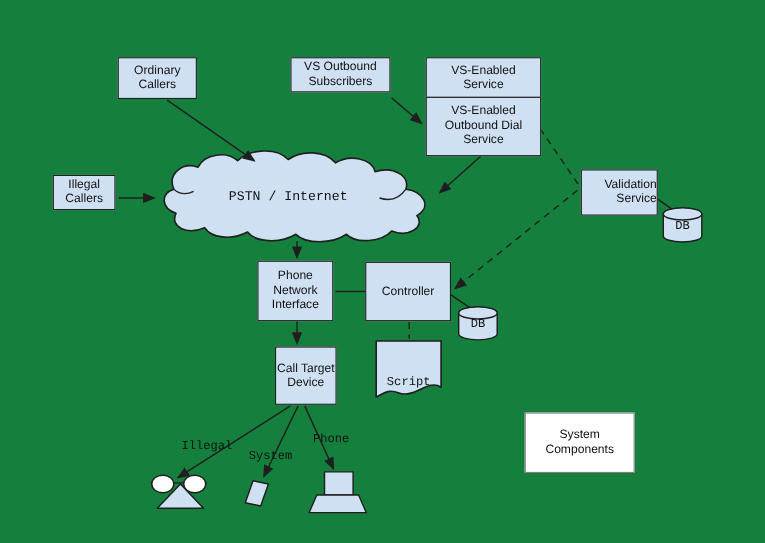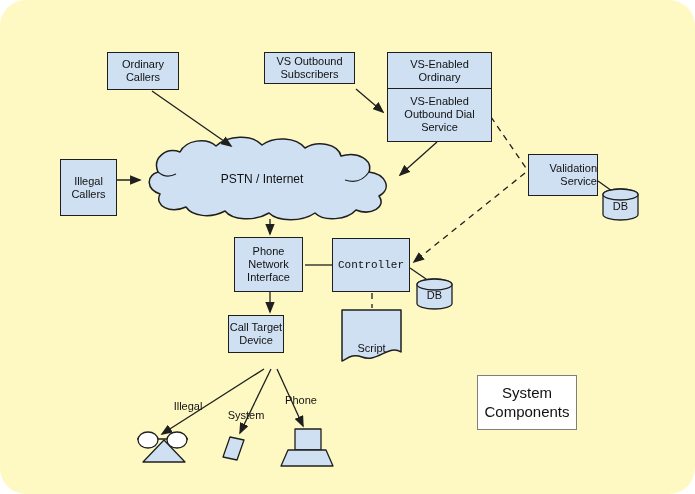--- a/index.html
+++ b/index.html
@@ -3,42 +3,42 @@
 <meta charset="utf-8">
 <style>
   :root{
     --node-fill:#cfe0f2;
     --line-color:#1f1f1f;
     --legend-border:#7f7f7f;
     --text-color:#111111;
   }
   html,body{margin:0;padding:0;background:#ffffff;}
   .canvas{
-    position:relative;width:695px;height:494px;background:#fef9c3;
+    position:relative;width:695px;height:494px;background:#15803d;
     font-family:"Liberation Sans", sans-serif;color:var(--text-color);
     overflow:hidden;
-    border-radius:26px;
   }
   .layer{position:absolute;left:0;top:0;}
   .node{
     position:absolute;box-sizing:border-box;
     background:var(--node-fill);
     border:1.5px solid var(--line-color);
     display:flex;align-items:center;justify-content:center;
     text-align:center;font-size:11px;line-height:1.18;
   }
   .legend-box{
     position:absolute;box-sizing:border-box;background:#ffffff;
     border:1.2px solid var(--legend-border);
     display:flex;align-items:center;justify-content:center;
-    text-align:center;font-size:15px;line-height:1.25;
+    text-align:center;font-size:11px;line-height:1.25;
   }
   .flabel{
     position:absolute;text-align:center;font-size:11px;line-height:1.1;
     white-space:nowrap;
+    font-family:Liberation Mono, monospace;
   }
   svg .ln{stroke:var(--line-color);stroke-width:1.3;fill:none;}
   svg .dashed{stroke-dasharray:6 5;}
   svg .shape{fill:var(--node-fill);stroke:var(--line-color);stroke-width:1.5;stroke-linejoin:round;}
   svg .shape-thin{fill:var(--node-fill);stroke:var(--line-color);stroke-width:1.3;stroke-linejoin:round;}
   svg .white-shape{fill:#ffffff;stroke:var(--line-color);stroke-width:1.3;}
   svg .curl{stroke:var(--line-color);stroke-width:1.2;fill:none;}
   .arrowhead{fill:var(--line-color);}
 </style>
 </head>
@@ -105,33 +105,33 @@
     <g>
       <rect class="shape-thin" x="295" y="429" width="26" height="21"></rect>
       <polygon class="shape-thin" points="288,450 326,450 333,466 281,466"></polygon>
     </g>
   </svg>
 
   <div class="node" style="left:107px;top:52px;width:72px;height:38px;">Ordinary Callers</div>
 
   <div class="node" style="left:264px;top:52px;width:91px;height:32px;">VS Outbound Subscribers</div>
 
-  <div class="node" style="left:387px;top:52px;width:105px;height:37px;padding:0 12px;">VS-Enabled Ordinary</div>
+  <div class="node" style="left:387px;top:52px;width:105px;height:37px;padding:0 12px;">VS-Enabled Service</div>
 
   <div class="node" style="left:387px;top:87.5px;width:105px;height:54px;padding:0 1px;">VS-Enabled Outbound Dial Service</div>
 
-  <div class="node" style="left:60px;top:159px;width:57px;height:57px;">Illegal Callers</div>
+  <div class="node" style="left:48px;top:159px;width:57px;height:32px;">Illegal Callers</div>
 
   <div class="node" style="left:528px;top:154px;width:70px;height:42px;text-align:right;">Validation Service</div>
 
   <div class="node" style="left:234px;top:237px;width:69px;height:55px;">Phone Network Interface</div>
 
-  <div class="node" style="left:332px;top:238px;width:78px;height:54px;font-family:Liberation Mono, monospace;">Controller</div>
+  <div class="node" style="left:332px;top:238px;width:78px;height:54px;">Controller</div>
 
-  <div class="node" style="left:228px;top:315px;width:56px;height:38px;">Call Target Device</div>
+  <div class="node" style="left:250px;top:315px;width:56px;height:53px;">Call Target Device</div>
 
   <div class="legend-box" style="left:477px;top:375px;width:100px;height:55px;">System Components</div>
 
   <div class="flabel" style="left:197px;top:173px;width:130px;font-size:12px;">PSTN / Internet</div>
 
   <div class="flabel" style="left:603px;top:200px;width:35px;">DB</div>
 
   <div class="flabel" style="left:417px;top:289px;width:35px;">DB</div>
 
   <div class="flabel" style="left:342px;top:322px;width:59px;margin-top:20px;">Script</div>

